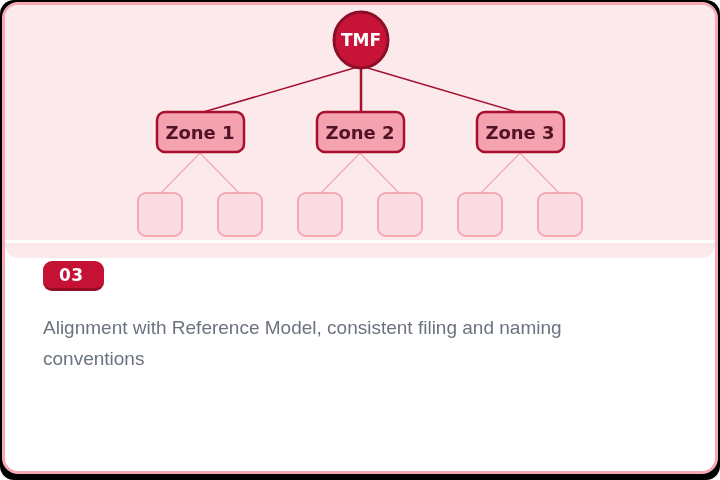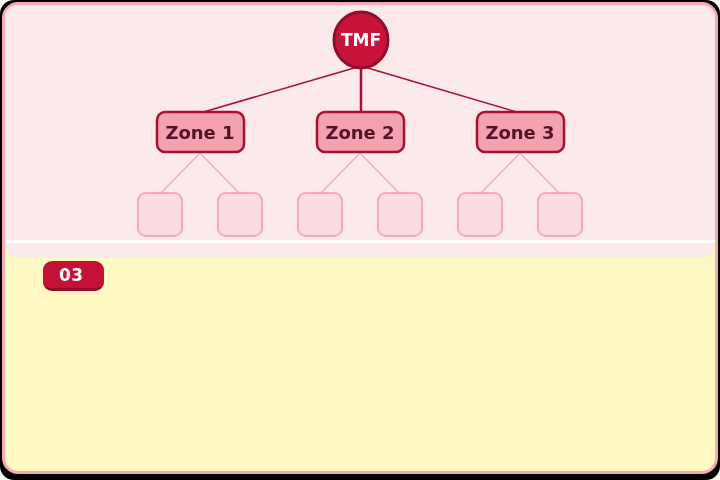--- a/index.html
+++ b/index.html
@@ -9,21 +9,21 @@
     position: relative;
     width: 720px; height: 480px;
     background: #000000;
     border-radius: 14px;
     overflow: hidden;
   }
 
   .card {
     position: absolute;
     top: 2px; left: 2px; right: 2px; bottom: 6px;
-    background: #fef9c3;
+    background: #ffffff;
     border: 3px solid #f5a9b4;
     border-radius: 16px;
     overflow: hidden;
   }
 
   .header {
     position: relative;
     height: 235px;
     background: #fce9ec;
   }
@@ -122,16 +122,17 @@
       </svg>
     </div>
 
     <div class="gap-line"></div>
     <div class="band"></div>
 
     <div class="content">
       <div class="title-row">
         <span class="badge">03</span>
       </div>
+      <div class="description">Alignment with Reference Model, consistent filing and naming conventions</div>
     </div>
 
   </div>
 </div>
 
 </body></html>

